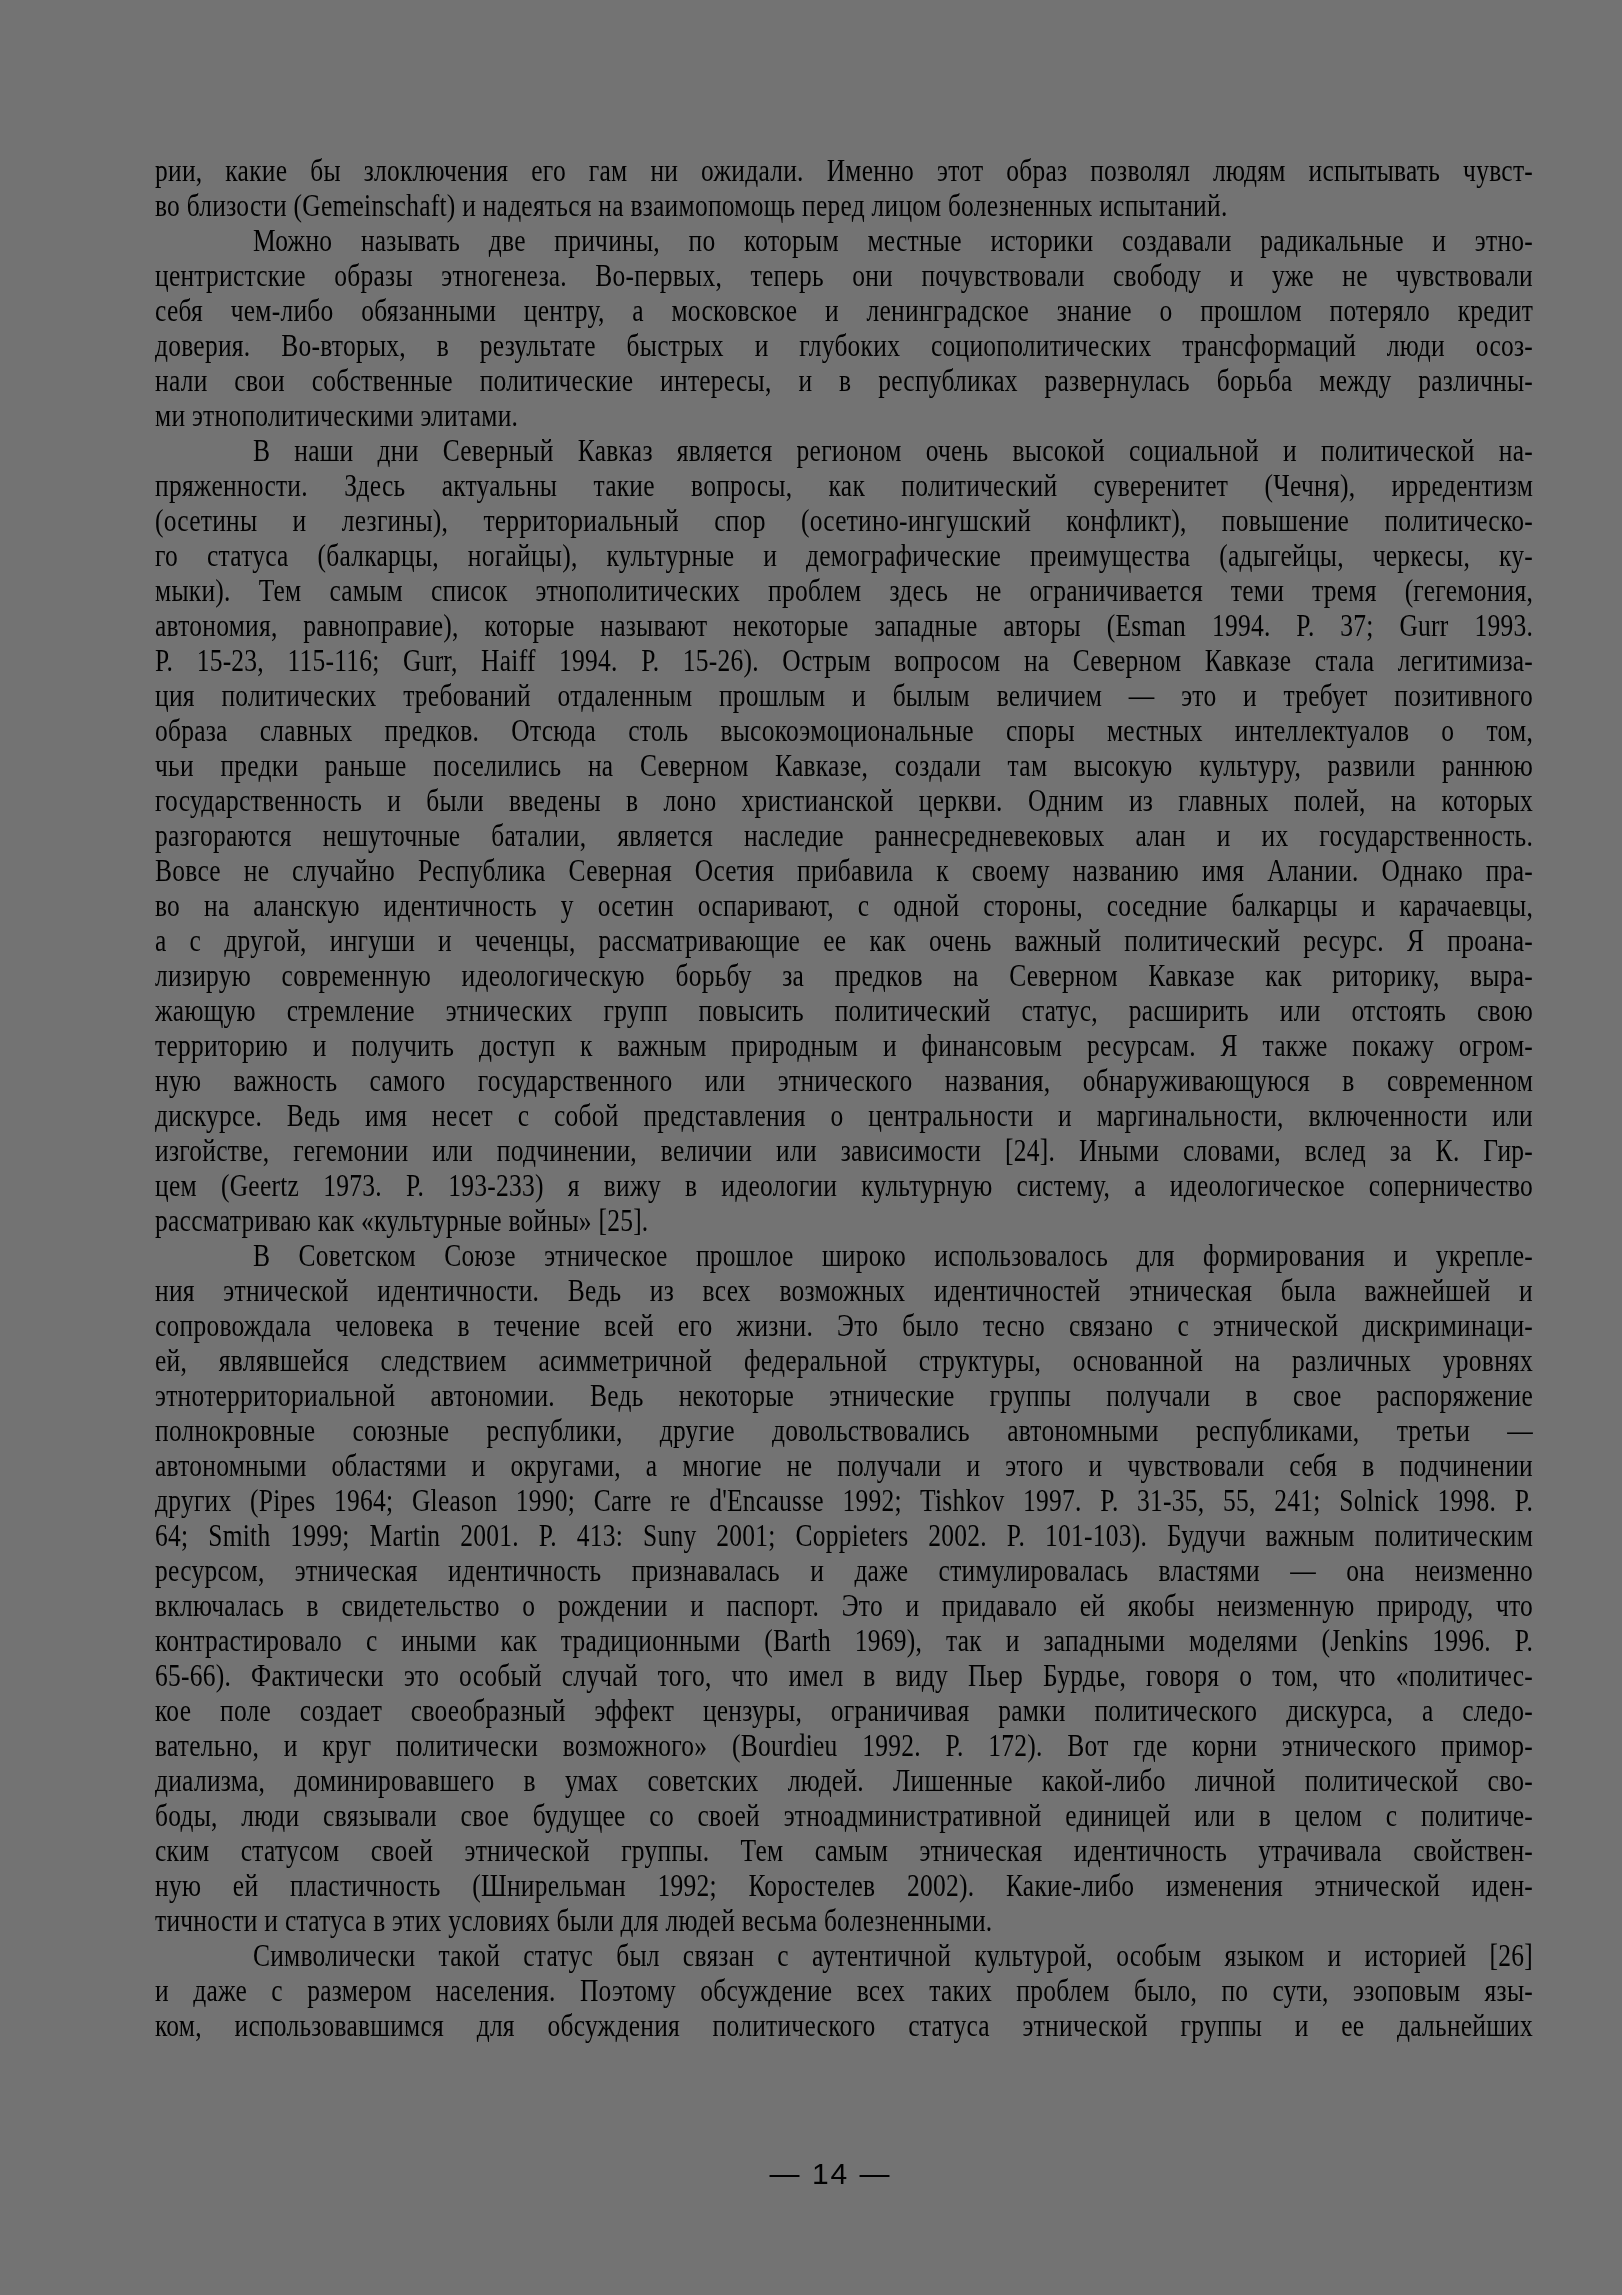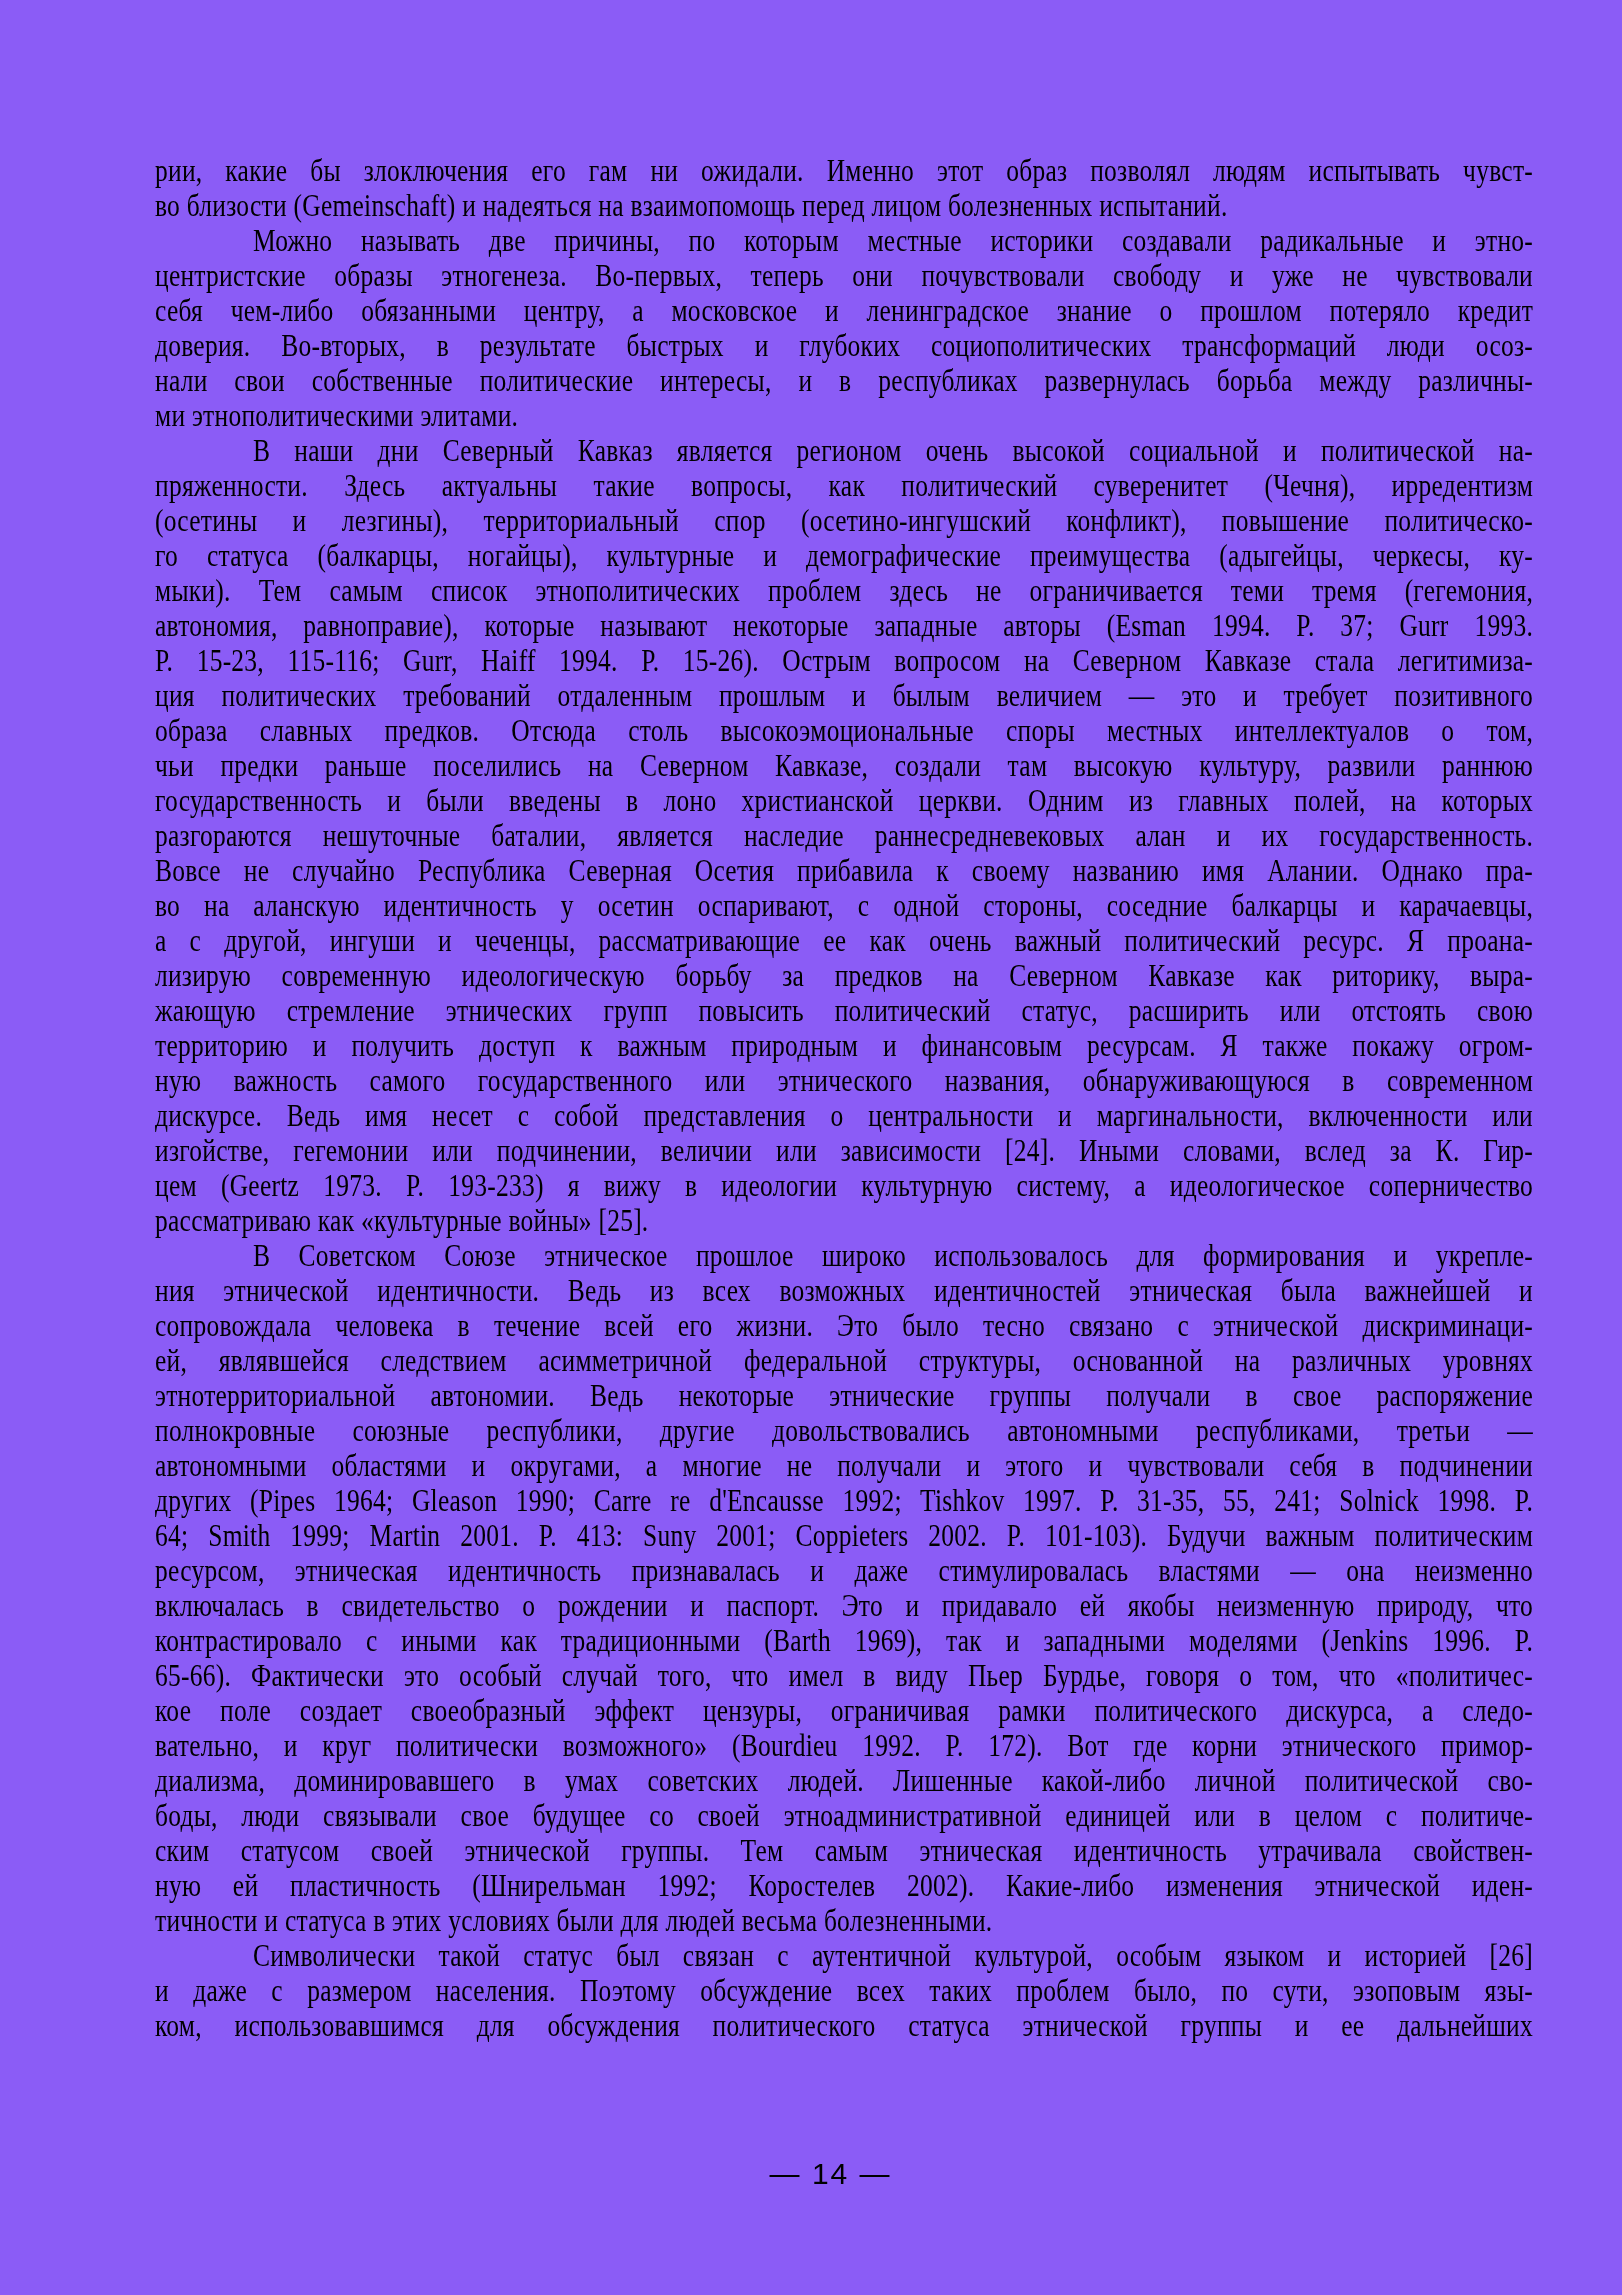--- a/index.html
+++ b/index.html
@@ -49,21 +49,21 @@
     font-family: "Liberation Sans", "DejaVu Sans", sans-serif;
     font-size: 30px;
     color: #000000;
     letter-spacing: 2px;
     transform: translateX(19.6px);
   }
 </style>
 </head>
 <body>
 
-<div class="page" style="background: #8b5cf6; color: rgb(0, 0, 0);">
+<div class="page" style="background: #737373; color: rgb(0, 0, 0);">
   <div class="text-block">
       <div class="line">рии, какие бы злоключения его гам ни ожидали. Именно этот образ позволял людям испытывать чувст-</div>
       <div class="line para-last">во близости (Gemeinschaft) и надеяться на взаимопомощь перед лицом болезненных испытаний.</div>
       <div class="line para-first">Можно называть две причины, по которым местные историки создавали радикальные и этно-</div>
       <div class="line">центристские образы этногенеза. Во-первых, теперь они почувствовали свободу и уже не чувствовали</div>
       <div class="line">себя чем-либо обязанными центру, а московское и ленинградское знание о прошлом потеряло кредит</div>
       <div class="line">доверия. Во-вторых, в результате быстрых и глубоких социополитических трансформаций люди осоз-</div>
       <div class="line">нали свои собственные политические интересы, и в республиках развернулась борьба между различны-</div>
       <div class="line para-last">ми этнополитическими элитами.</div>
       <div class="line para-first">В наши дни Северный Кавказ является регионом очень высокой социальной и политической на-</div>

